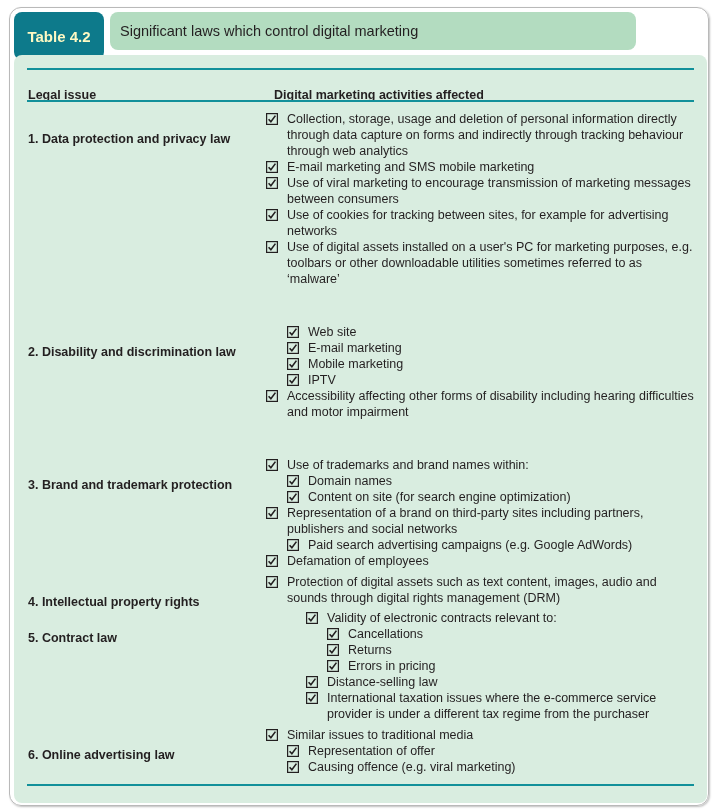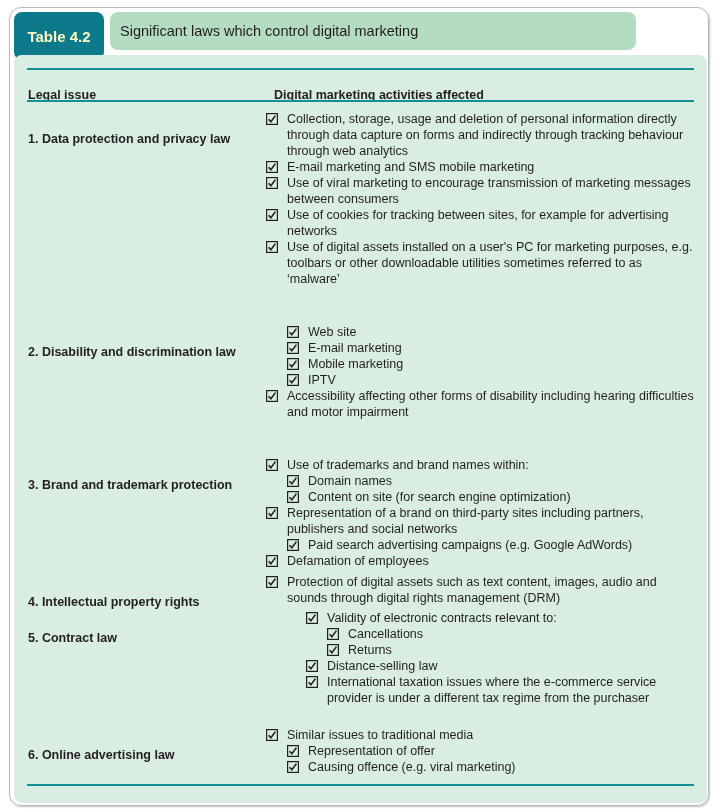--- a/index.html
+++ b/index.html
@@ -252,20 +252,29 @@
           </div>
           <div class="item sub">
             <span class="cb">
               <svg width="12" height="12" viewBox="0 0 12 12">
                 <rect x="0.6" y="0.6" width="10.8" height="10.8" fill="none" stroke="#231f20" stroke-width="1.2"></rect>
                 <path d="M2.6 6.2 L4.9 8.8 L9.4 2.6" fill="none" stroke="#231f20" stroke-width="1.6"></path>
               </svg>
             </span>
             <span class="txt">Returns</span>
           </div>
+          <div class="item sub">
+            <span class="cb">
+              <svg width="12" height="12" viewBox="0 0 12 12">
+                <rect x="0.6" y="0.6" width="10.8" height="10.8" fill="none" stroke="#231f20" stroke-width="1.2"></rect>
+                <path d="M2.6 6.2 L4.9 8.8 L9.4 2.6" fill="none" stroke="#231f20" stroke-width="1.6"></path>
+              </svg>
+            </span>
+            <span class="txt">Errors in pricing</span>
+          </div>
           <div class="item">
             <span class="cb">
               <svg width="12" height="12" viewBox="0 0 12 12">
                 <rect x="0.6" y="0.6" width="10.8" height="10.8" fill="none" stroke="#231f20" stroke-width="1.2"></rect>
                 <path d="M2.6 6.2 L4.9 8.8 L9.4 2.6" fill="none" stroke="#231f20" stroke-width="1.6"></path>
               </svg>
             </span>
             <span class="txt">Distance-selling law</span>
           </div>
           <div class="item">

